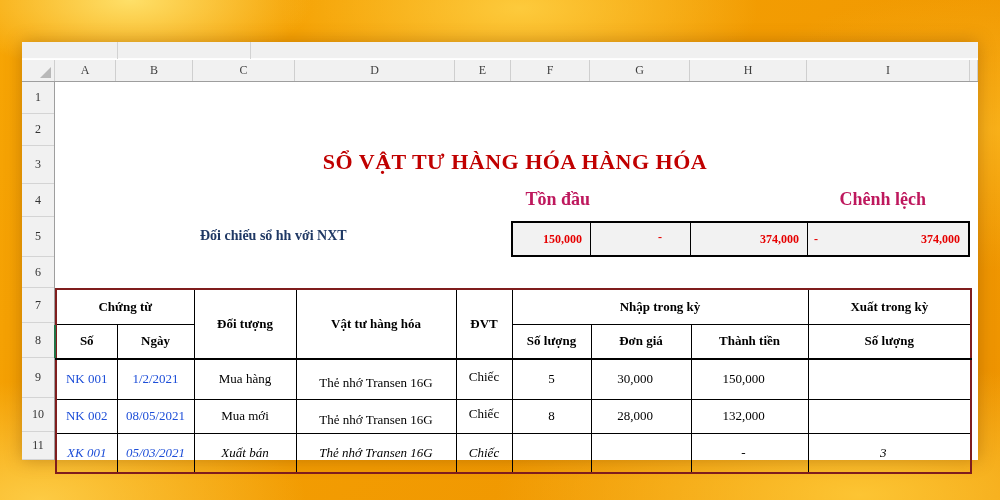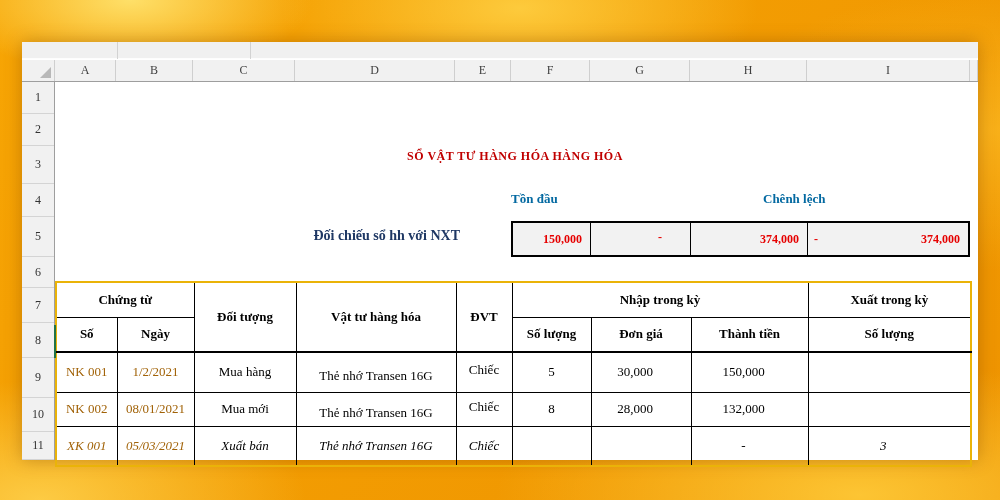--- a/index.html
+++ b/index.html
@@ -25,45 +25,45 @@
   .colheaders .ch{ border-right:1px solid #cfcfcf; display:flex; align-items:center; justify-content:center;
                    font-size:12px; color:#3f3f3f; }
   .corner{ width:33px; position:relative; }
   .corner .tri{ position:absolute; right:3px; bottom:3px; width:0; height:0;
                 border-left:11px solid transparent; border-bottom:11px solid #b8b8b8; }
   .rowgutter{ position:absolute; left:0; top:40px; width:33px; background:#f1f1f1; border-right:1px solid #9e9e9e; }
   .rowgutter .rh{ display:flex; align-items:center; justify-content:center; font-size:12px; color:#333;
                   border-bottom:1px solid #d4d4d4; }
   
   .sheet-title{ position:absolute; left:273px; top:107px; width:440px; height:26px; text-align:center;
-                font-size:12px; font-weight:bold; color:#c00000; letter-spacing:.5px; }
+                font-size:22px; font-weight:bold; color:#c00000; letter-spacing:.5px; }
   .reconcile{ position:absolute; left:178px; top:184px; width:260px; height:20px; line-height:20px;
-              text-align:right; font-weight:bold; font-size:14px; color:#1f3864; }
-  .sumhead{ position:absolute; top:147px; height:20px; line-height:20px; text-align:left;
-            font-weight:bold; font-size:13px; color:#0369a1; }
+              font-weight:bold; font-size:14px; color:#1f3864; }
+  .sumhead{ position:absolute; top:147px; height:20px; line-height:20px; text-align:right;
+            font-weight:bold; font-size:18px; color:#be185d; }
   .sh-f{ left:489px; width:79px; } .sh-g{ left:568px; width:100px; }
   .sh-h{ left:668px; width:117px; } .sh-i{ left:741px; width:163px; }
   
   .sumbox{ position:absolute; left:489px; top:179px; width:459px; height:36px;
            border:2px solid #000; background:#f2f2f2; display:flex; }
   .sumbox .sc{ border-right:1px solid #000; display:flex; align-items:center;
                font-size:12px; font-weight:bold; color:#e60000; }
   .sumbox .sc:last-child{ border-right:none; }
   .sc-f{ width:78px;  justify-content:flex-end; padding-right:8px; }
   .sc-g{ width:100px; justify-content:flex-end; align-items:flex-end; padding-right:28px; padding-bottom:3px; }
   .sc-h{ width:117px; justify-content:flex-end; padding-right:8px; }
   .sc-i{ width:160px; justify-content:space-between; padding-left:6px; padding-right:8px; }
   
-  table.ledger{ position:absolute; left:33px; top:239px; width:915px; border-collapse:collapse;
-                border:2px solid #eab308; table-layout:fixed; font-size:13px; color:#000; }
+  table.ledger{ position:absolute; left:33px; top:246px; width:915px; border-collapse:collapse;
+                border:2px solid #7f1d1d; table-layout:fixed; font-size:13px; color:#000; }
   table.ledger td{ border:1px solid #000; text-align:center; vertical-align:middle; overflow:hidden; white-space:nowrap; }
   table.ledger tr.hr1 td, table.ledger tr.hr2 td{ font-weight:bold; }
   table.ledger td.hsplit{ border-bottom:2px solid #000; }
   tr.r7{ height:35px; } tr.r8{ height:35px; } tr.r9{ height:40px; } tr.r10{ height:34px; } tr.r11{ height:40px;font-style:italic; }
-  td.blue{ color:#a16207;margin-top:17px; }
+  td.blue{ color:#1d4ed8;margin-top:17px; }
   td.num{ text-align:right; padding-right:12px; }
   td.vattu{ vertical-align:top; padding-top:7px; }
   tr.r11 td.vattu{ vertical-align:middle; padding-top:0; }
   td.dvt{ vertical-align:bottom; padding-bottom:4px; }
   .activecell-tick{ position:absolute; left:32px; top:283px; width:2px; height:33px; background:#217346; }
 </style>
 </head>
 <body>
 
 <div class="panel">
@@ -155,21 +155,21 @@
       <td>Mua hàng</td>
       <td class="vattu">Thẻ nhớ Transen 16G</td>
       <td class="dvt">Chiếc</td>
       <td>5</td>
       <td class="num">30,000</td>
       <td class="num">150,000</td>
       <td class="num"></td>
     </tr>
     <tr class="r10">
       <td class="blue">NK 002</td>
-      <td class="blue">08/01/2021</td>
+      <td class="blue">08/05/2021</td>
       <td>Mua mới</td>
       <td class="vattu">Thẻ nhớ Transen 16G</td>
       <td class="dvt">Chiếc</td>
       <td>8</td>
       <td class="num">28,000</td>
       <td class="num">132,000</td>
       <td class="num"></td>
     </tr>
     <tr class="r11">
       <td class="blue">XK 001</td>

